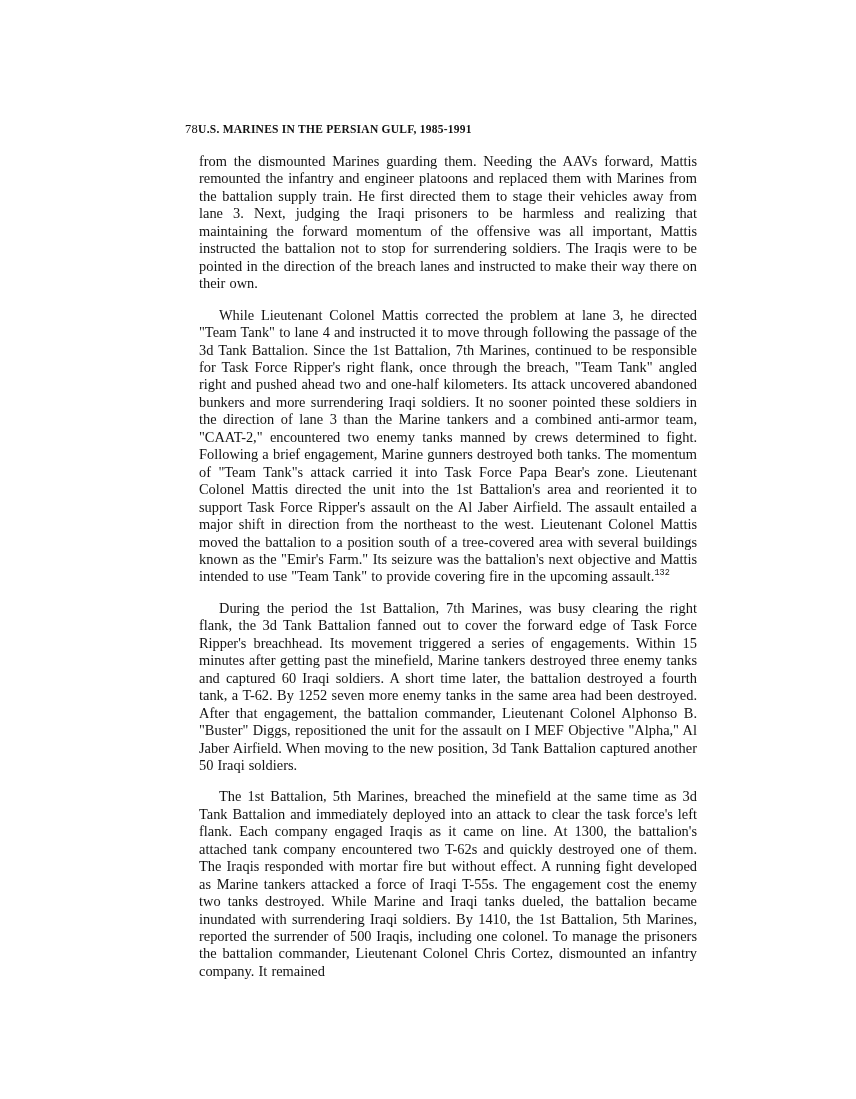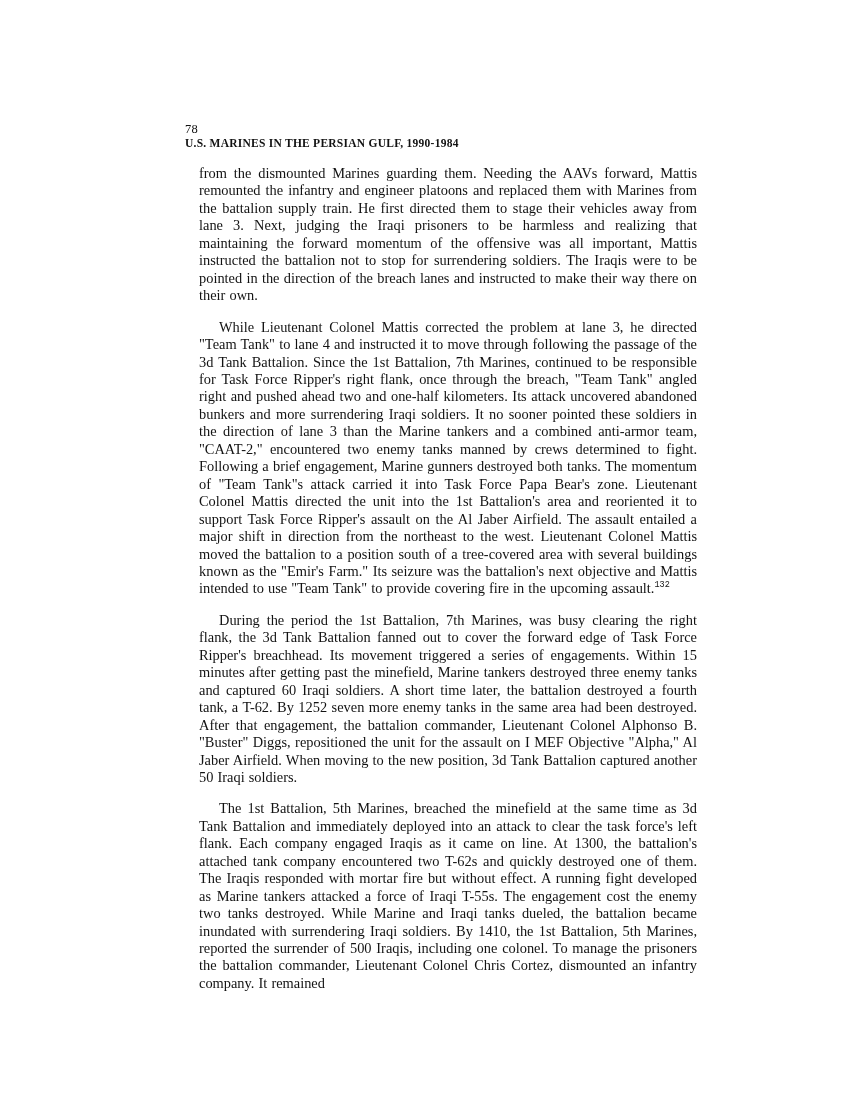--- a/index.html
+++ b/index.html
@@ -16,24 +16,23 @@
     overflow: hidden;
   }
   .page {
     position: absolute;
     left: 185px;
     top: 122px;
     width: 526px;
   }
   .page-header {
     display: flex;
-    justify-content: space-between;
+    justify-content: flex-start;
     align-items: baseline;
     margin-bottom: 16px;
-    flex-direction: column;
   }
   .page-number {
     font-size: 12.5px;
     letter-spacing: 0.3px;
   }
   .running-title {
     font-size: 11.5px;
     font-weight: bold;
     letter-spacing: 0.25px;
   }
@@ -53,21 +52,21 @@
     vertical-align: super;
     font-family: Liberation Mono, monospace;
   }
 </style>
 </head>
 <body>
 
 <div class="page">
   <div class="page-header">
     <span class="page-number">78</span>
-    <span class="running-title">U.S. MARINES IN THE PERSIAN GULF, 1990-1984</span>
+    <span class="running-title">U.S. MARINES IN THE PERSIAN GULF, 1985-1991</span>
   </div>
   <div class="body-text">
       <p class="">from the dismounted Marines guarding them. Needing the AAVs forward, Mattis remounted the infantry and engineer platoons and replaced them with Marines from the battalion supply train. He first directed them to stage their vehicles away from lane 3. Next, judging the Iraqi prisoners to be harmless and realizing that maintaining the forward momentum of the offensive was all important, Mattis instructed the battalion not to stop for surrendering soldiers. The Iraqis were to be pointed in the direction of the breach lanes and instructed to make their way there on their own.</p>
       <p class="indent">While Lieutenant Colonel Mattis corrected the problem at lane 3, he directed "Team Tank" to lane 4 and instructed it to move through following the passage of the 3d Tank Battalion. Since the 1st Battalion, 7th Marines, continued to be responsible for Task Force Ripper's right flank, once through the breach, "Team Tank" angled right and pushed ahead two and one-half kilometers. Its attack uncovered abandoned bunkers and more surrendering Iraqi soldiers. It no sooner pointed these soldiers in the direction of lane 3 than the Marine tankers and a combined anti-armor team, "CAAT-2," encountered two enemy tanks manned by crews determined to fight. Following a brief engagement, Marine gunners destroyed both tanks. The momentum of "Team Tank"s attack carried it into Task Force Papa Bear's zone. Lieutenant Colonel Mattis directed the unit into the 1st Battalion's area and reoriented it to support Task Force Ripper's assault on the Al Jaber Airfield. The assault entailed a major shift in direction from the northeast to the west. Lieutenant Colonel Mattis moved the battalion to a position south of a tree-covered area with several buildings known as the "Emir's Farm." Its seizure was the battalion's next objective and Mattis intended to use "Team Tank" to provide covering fire in the upcoming assault.<sup>132</sup></p>
       <p class="indent">During the period the 1st Battalion, 7th Marines, was busy clearing the right flank, the 3d Tank Battalion fanned out to cover the forward edge of Task Force Ripper's breachhead. Its movement triggered a series of engagements. Within 15 minutes after getting past the minefield, Marine tankers destroyed three enemy tanks and captured 60 Iraqi soldiers. A short time later, the battalion destroyed a fourth tank, a T-62. By 1252 seven more enemy tanks in the same area had been destroyed. After that engagement, the battalion commander, Lieutenant Colonel Alphonso B. "Buster" Diggs, repositioned the unit for the assault on I MEF Objective "Alpha," Al Jaber Airfield. When moving to the new position, 3d Tank Battalion captured another 50 Iraqi soldiers.</p>
       <p class="indent">The 1st Battalion, 5th Marines, breached the minefield at the same time as 3d Tank Battalion and immediately deployed into an attack to clear the task force's left flank. Each company engaged Iraqis as it came on line. At 1300, the battalion's attached tank company encountered two T-62s and quickly destroyed one of them. The Iraqis responded with mortar fire but without effect. A running fight developed as Marine tankers attacked a force of Iraqi T-55s. The engagement cost the enemy two tanks destroyed. While Marine and Iraqi tanks dueled, the battalion became inundated with surrendering Iraqi soldiers. By 1410, the 1st Battalion, 5th Marines, reported the surrender of 500 Iraqis, including one colonel. To manage the prisoners the battalion commander, Lieutenant Colonel Chris Cortez, dismounted an infantry company. It remained</p>
     </div>
 </div>
 
 </body></html>

